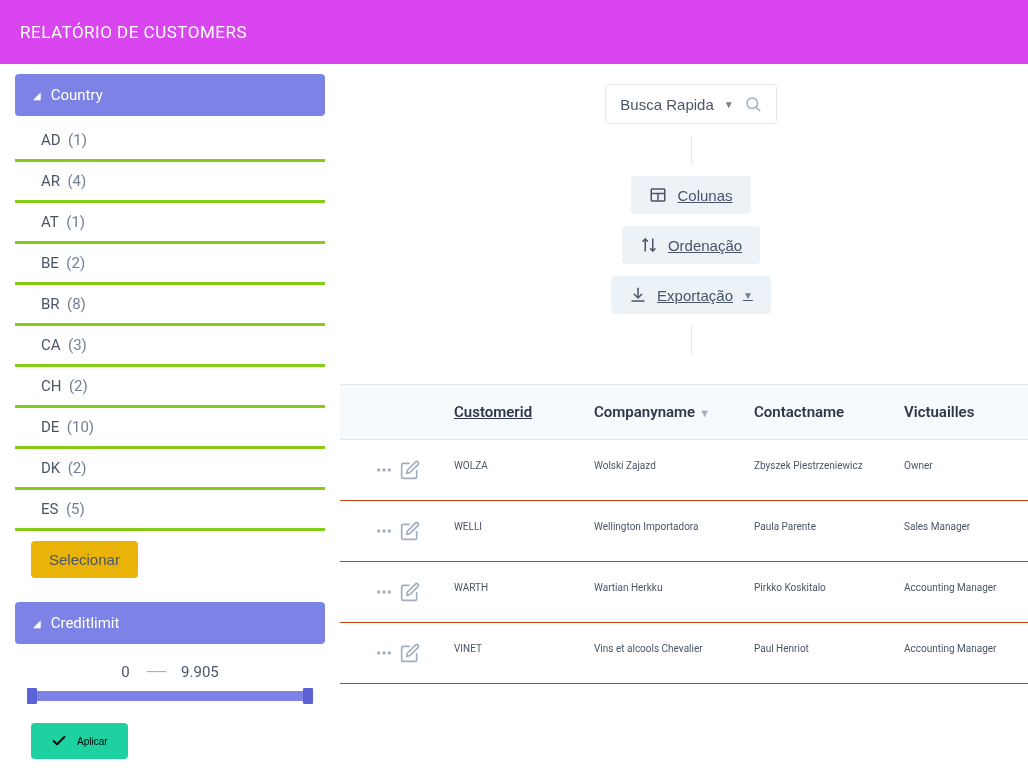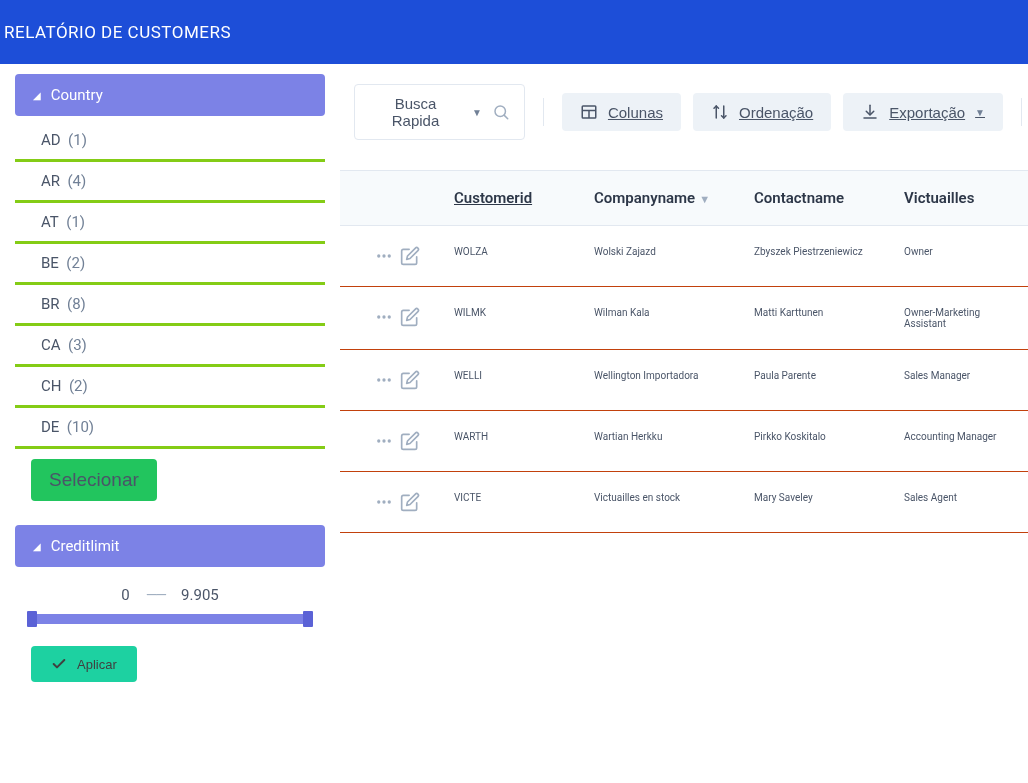--- a/index.html
+++ b/index.html
@@ -1,36 +1,36 @@
 <!DOCTYPE html>
 <html><head>
 <meta charset="utf-8">
 <style>
 * { box-sizing: border-box; margin: 0; padding: 0; }
 body { font-family: -apple-system, BlinkMacSystemFont, "Segoe UI", Roboto, sans-serif; font-size: 14px; color: #4a5568; background: #fff; width: 1028px; height: 783px; overflow: hidden; }
-.header { background: #1d4ed8; color: #fff; padding: 22px 4px; font-size: 17px; letter-spacing: 0.5px; }
+.header { background: #d946ef; color: #fff; padding: 22px 20px; font-size: 17px; letter-spacing: 0.5px; }
 .layout { display: flex; height: calc(783px - 66px); }
 .sidebar { width: 340px; padding: 10px 5px 10px 5px; overflow-y: auto; }
 .filter-group { margin-bottom: 10px; }
 .filter-header { background: #7c82e6; color: #fff; padding: 12px 18px; border-radius: 4px; font-size: 15px; display: flex; align-items: center; gap: 10px; margin: 0 10px 5px 10px; }
 .filter-header .tri { font-size: 10px; }
 .filter-item { padding: 10px 18px 10px 26px; font-size: 15px; color: #4a5568; cursor: pointer; border-bottom: 3px solid #84cc16; margin: 0 10px; }
 .filter-item .count { color: #718096; }
 .filter-more { padding: 12px 18px 12px 26px; color: #7c82e6; font-size: 15px; cursor: pointer; margin: 0 10px; }
-.select-btn { background: #22c55e; border: none; padding: 10px 18px; border-radius: 4px; font-size: 19px; color: #4a5568; cursor: pointer; margin: 10px 10px 14px 26px; }
+.select-btn { background: #eab308; border: none; padding: 10px 18px; border-radius: 4px; font-size: 15px; color: #4a5568; cursor: pointer; margin: 10px 10px 14px 26px; }
 .slider-box { padding: 14px 22px; }
 .slider-labels { display: flex; align-items: center; justify-content: center; gap: 16px; font-size: 15px; color: #4a5568; margin-bottom: 10px; }
 .slider-dash { color: #a0aec0; letter-spacing: -2px; }
 .slider-track { position: relative; height: 10px; background: #7c82e6; border-radius: 2px; margin: 4px 0; }
 .slider-thumb { position: absolute; top: -3px; width: 10px; height: 16px; background: #5b62d6; border-radius: 1px; }
 .slider-thumb.left { left: 0; }
 .slider-thumb.right { right: 0; }
-.apply-btn { background: #1dd1a1; color: #404040; border: none; padding: 10px 20px; border-radius: 4px; font-size: 13px; cursor: pointer; display: inline-flex; align-items: center; gap: 10px; margin: 4px 10px 10px 26px; }
+.apply-btn { background: #1dd1a1; color: #000000; border: none; padding: 10px 20px; border-radius: 4px; font-size: 10px; cursor: pointer; display: inline-flex; align-items: center; gap: 10px; margin: 4px 10px 10px 26px; }
 .main { flex: 1; padding: 20px 0 0 0; overflow: hidden; }
-.toolbar { display: flex; align-items: center; gap: 12px; padding: 0 0 30px 14px; }
+.toolbar { display: flex; align-items: center; gap: 12px; padding: 0 0 30px 14px; flex-direction: column; }
 .search-btn { display: inline-flex; align-items: center; gap: 10px; border: 1px solid #e2e8f0; background: #fff; padding: 10px 14px; border-radius: 4px; font-size: 15px; color: #4a5568; cursor: pointer; }
 .tool-divider { width: 1px; height: 28px; background: #e2e8f0; margin: 0 6px; }
 .tool-btn { display: inline-flex; align-items: center; gap: 10px; border: none; background: #edf2f7; padding: 10px 18px; border-radius: 4px; font-size: 15px; color: #4a5568; cursor: pointer; text-decoration: underline; }
 .caret { font-size: 10px; color: #718096; }
 .table-wrap { border-top: 1px solid #e2e8f0; overflow: hidden; }
 table { width: 100%; border-collapse: collapse; }
 thead th { background: #f7fafc; text-align: left; padding: 18px 14px; font-size: 15px; font-weight: 600; color: #2d3748; border-bottom: 1px solid #e2e8f0; white-space: nowrap; }
 thead th .sort { color: #a0aec0; font-size: 11px; margin-left: 4px; }
 tbody td { padding: 20px 14px; border-bottom: 1px solid #c2410c; vertical-align: top; font-size: 10px; color: #4a5568; }
 .actions-cell { white-space: nowrap; color: #a0aec0; width: 100px; text-align: right; padding-right: 20px; padding-left: 28px; }
@@ -56,20 +56,22 @@
       </div>
       <div id="country-items">
           <div class="filter-item"><span>AD</span>&nbsp;&nbsp;<span class="count">(1)</span></div>
           <div class="filter-item"><span>AR</span>&nbsp;&nbsp;<span class="count">(4)</span></div>
           <div class="filter-item"><span>AT</span>&nbsp;&nbsp;<span class="count">(1)</span></div>
           <div class="filter-item"><span>BE</span>&nbsp;&nbsp;<span class="count">(2)</span></div>
           <div class="filter-item"><span>BR</span>&nbsp;&nbsp;<span class="count">(8)</span></div>
           <div class="filter-item"><span>CA</span>&nbsp;&nbsp;<span class="count">(3)</span></div>
           <div class="filter-item"><span>CH</span>&nbsp;&nbsp;<span class="count">(2)</span></div>
           <div class="filter-item"><span>DE</span>&nbsp;&nbsp;<span class="count">(10)</span></div>
+          <div class="filter-item"><span>DK</span>&nbsp;&nbsp;<span class="count">(2)</span></div>
+          <div class="filter-item"><span>ES</span>&nbsp;&nbsp;<span class="count">(5)</span></div>
         </div>
       <button class="select-btn">Selecionar</button>
     </div>
 
     <div class="filter-group">
       <div class="filter-header">
         <span class="tri">◢</span>
         <span>Creditlimit</span>
       </div>
       <div class="slider-box">
@@ -161,34 +163,20 @@
             </tr>
             <tr>
               <td class="actions-cell"><svg width="22" height="18" viewBox="0 0 24 24" fill="#a0aec0">
                   <circle cx="5" cy="12" r="2.2"></circle>
                   <circle cx="12" cy="12" r="2.2"></circle>
                   <circle cx="19" cy="12" r="2.2"></circle>
                 </svg>&nbsp;&nbsp;<svg width="20" height="20" viewBox="0 0 24 24" fill="none" stroke="#a0aec0" stroke-width="2" stroke-linecap="round" stroke-linejoin="round">
                   <path d="M11 4H4a2 2 0 0 0-2 2v14a2 2 0 0 0 2 2h14a2 2 0 0 0 2-2v-7"></path>
                   <path d="M18.5 2.5a2.12 2.12 0 0 1 3 3L12 15l-4 1 1-4 9.5-9.5z"></path>
                 </svg></td>
-              <td>WILMK</td>
-              <td>Wilman Kala</td>
-              <td>Matti Karttunen</td>
-              <td>Owner-Marketing Assistant</td>
-            </tr>
-            <tr>
-              <td class="actions-cell"><svg width="22" height="18" viewBox="0 0 24 24" fill="#a0aec0">
-                  <circle cx="5" cy="12" r="2.2"></circle>
-                  <circle cx="12" cy="12" r="2.2"></circle>
-                  <circle cx="19" cy="12" r="2.2"></circle>
-                </svg>&nbsp;&nbsp;<svg width="20" height="20" viewBox="0 0 24 24" fill="none" stroke="#a0aec0" stroke-width="2" stroke-linecap="round" stroke-linejoin="round">
-                  <path d="M11 4H4a2 2 0 0 0-2 2v14a2 2 0 0 0 2 2h14a2 2 0 0 0 2-2v-7"></path>
-                  <path d="M18.5 2.5a2.12 2.12 0 0 1 3 3L12 15l-4 1 1-4 9.5-9.5z"></path>
-                </svg></td>
               <td>WELLI</td>
               <td>Wellington Importadora</td>
               <td>Paula Parente</td>
               <td>Sales Manager</td>
             </tr>
             <tr>
               <td class="actions-cell"><svg width="22" height="18" viewBox="0 0 24 24" fill="#a0aec0">
                   <circle cx="5" cy="12" r="2.2"></circle>
                   <circle cx="12" cy="12" r="2.2"></circle>
                   <circle cx="19" cy="12" r="2.2"></circle>
@@ -203,22 +191,22 @@
             </tr>
             <tr>
               <td class="actions-cell"><svg width="22" height="18" viewBox="0 0 24 24" fill="#a0aec0">
                   <circle cx="5" cy="12" r="2.2"></circle>
                   <circle cx="12" cy="12" r="2.2"></circle>
                   <circle cx="19" cy="12" r="2.2"></circle>
                 </svg>&nbsp;&nbsp;<svg width="20" height="20" viewBox="0 0 24 24" fill="none" stroke="#a0aec0" stroke-width="2" stroke-linecap="round" stroke-linejoin="round">
                   <path d="M11 4H4a2 2 0 0 0-2 2v14a2 2 0 0 0 2 2h14a2 2 0 0 0 2-2v-7"></path>
                   <path d="M18.5 2.5a2.12 2.12 0 0 1 3 3L12 15l-4 1 1-4 9.5-9.5z"></path>
                 </svg></td>
-              <td>VICTE</td>
-              <td>Victuailles en stock</td>
-              <td>Mary Saveley</td>
-              <td>Sales Agent</td>
+              <td>VINET</td>
+              <td>Vins et alcools Chevalier</td>
+              <td>Paul Henriot</td>
+              <td>Accounting Manager</td>
             </tr>
           </tbody>
       </table>
     </div>
   </main>
 </div>
 
 </body></html>

